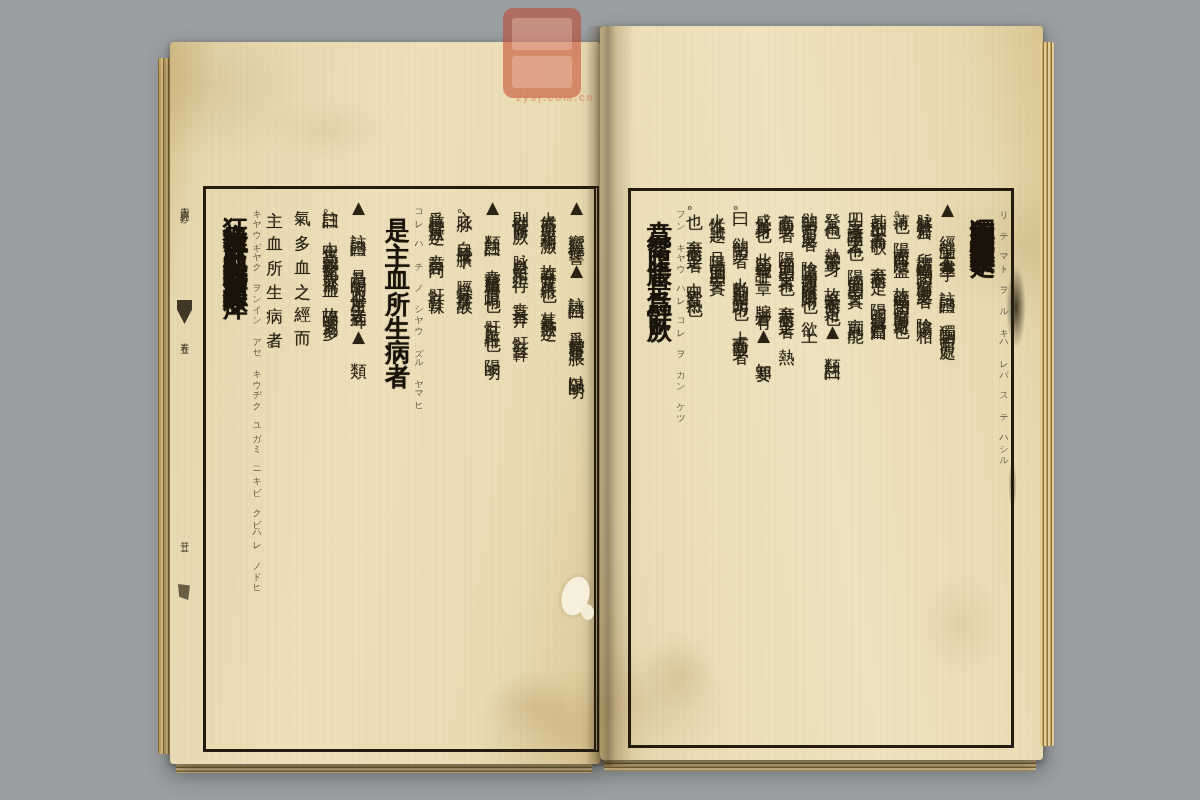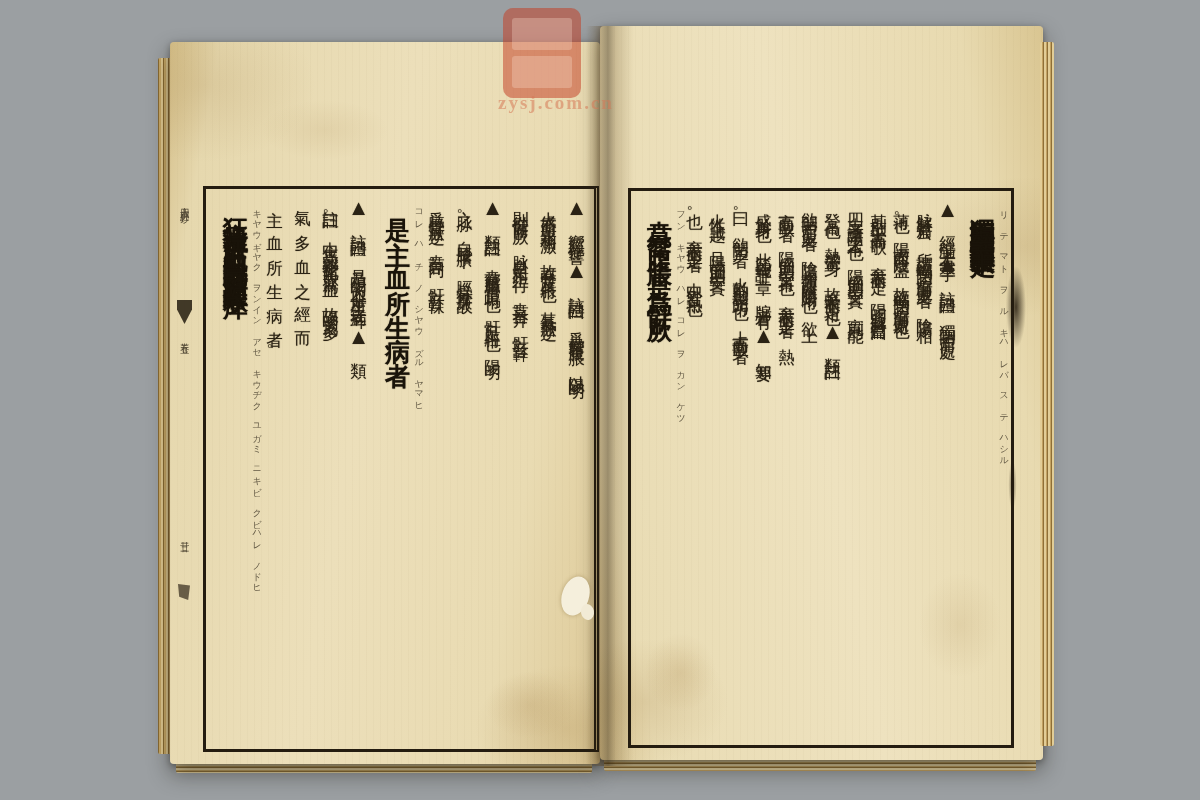--- a/index.html
+++ b/index.html
@@ -78,22 +78,22 @@
   .fox-c{left:905px;top:555px;width:110px;height:140px;border-radius:50%;
     background:radial-gradient(closest-side,rgba(150,112,52,.12),transparent 75%);}
   .fox-d{left:240px;top:90px;width:170px;height:80px;border-radius:50%;
     background:radial-gradient(closest-side,rgba(150,112,52,.10),transparent 75%);}
   
   .watermark{position:absolute;left:503px;top:8px;width:78px;height:90px;border-radius:10px;
     background:rgba(196,62,36,.52);z-index:9;}
   .watermark .wm-inner{position:absolute;inset:10px 9px;display:grid;
     grid-template-rows:1fr 1fr;gap:6px;}
   .watermark .wm-inner div{background:rgba(255,235,220,.28);border-radius:3px;}
-  .wm-site{position:absolute;left:498px;top:92px;width:140px;z-index:9;
-    font-family:Liberation Serif, serif;font-size:19px;
+  .wm-site{position:absolute;left:516px;top:92px;width:140px;z-index:9;
+    font-family:Liberation Sans, sans-serif;font-size:10px;
     letter-spacing:2px;color:rgba(214,120,86,.55);font-weight:bold;}
 </style>
 </head>
 <body>
 
 <div class="scene">
 
   <div class="edge left-stack"></div>
   <div class="edge bottom-left"></div>
   <div class="edge bottom-right"></div>

